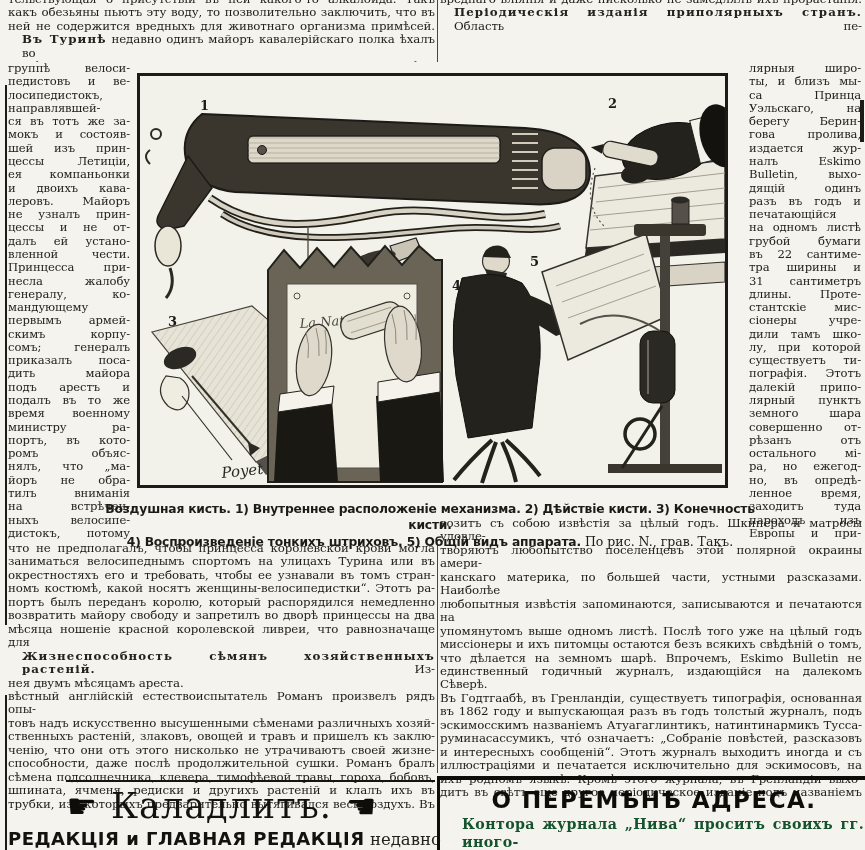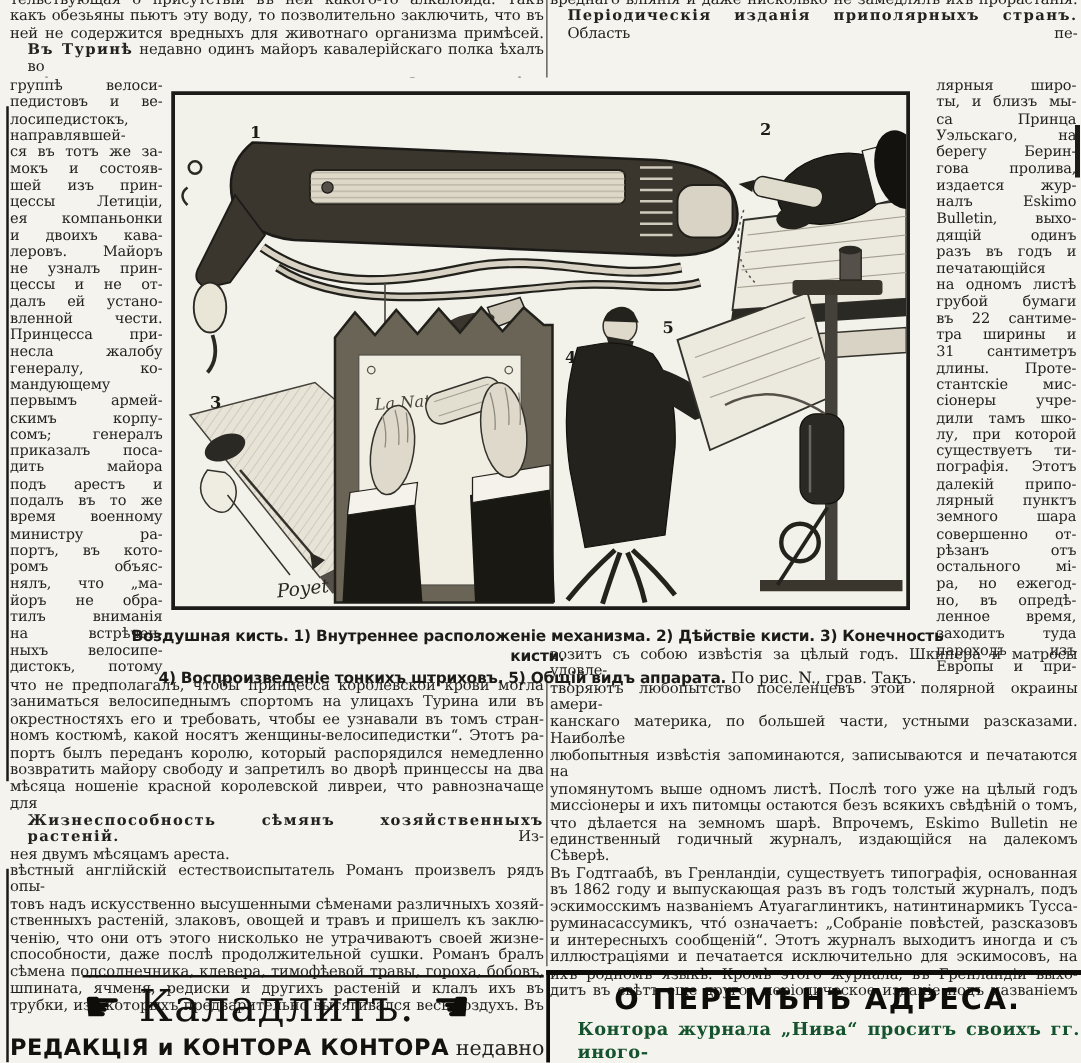--- a/index.html
+++ b/index.html
@@ -353,21 +353,21 @@
 дитъ въ свѣтъ еще другое періодическое изданіе подъ названіемъ</div>
 </div>
 
 <div class="abs" style="left:8px;top:780px;width:427px;">
   <div class="hrule" style="margin-left:58px;margin-right:0;"></div>
   <div class="notice-head" style="margin-top:4px;">
     <span class="hand">☛</span>
     <span class="notice-title">Каладлитъ.</span>
     <span class="hand">☚</span>
   </div>
-  <div class="notice-line"><span class="notice-bold">РЕДАКЦІЯ и КОНТОРА КОНТОРА</span><span class="notice-reg"> недавно</span></div>
+  <div class="notice-line"><span class="notice-bold">РЕДАКЦІЯ и ГЛАВНАЯ РЕДАКЦІЯ</span><span class="notice-reg"> недавно</span></div>
 </div>
 
 <div class="abs address" style="left:437px;top:776px;width:428px;height:74px;">
   <div class="addr-title">О ПЕРЕМѢНѢ АДРЕСА.</div>
   <div style="padding:2px 4px 0 8px;">
     <div class="addr-line indent">Контора журнала „Нива“ проситъ своихъ гг. иного-</div>
 
   </div>
 </div>
 

